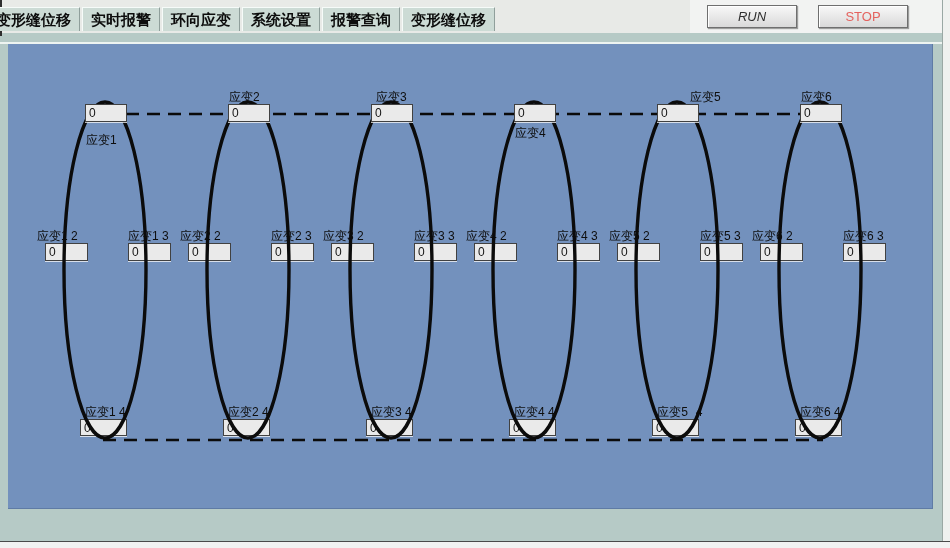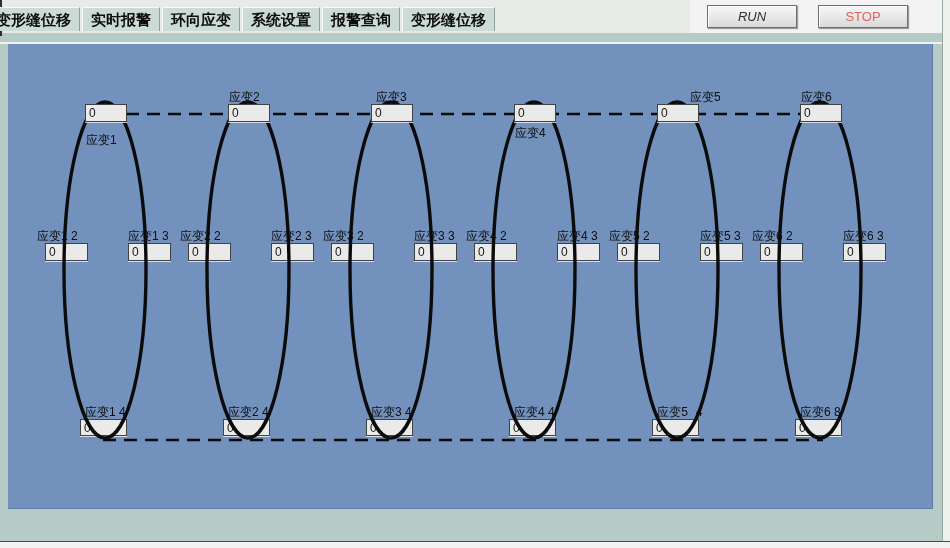--- a/index.html
+++ b/index.html
@@ -81,21 +81,21 @@
       <div class="dlabel" style="left: 609px; top: 228px;">应变5 2</div>
       <div class="vbox" style="left: 617px; top: 243px; width: 43px; height: 18px;">0</div>
       <div class="dlabel" style="left: 700px; top: 228px;">应变5 3</div>
       <div class="vbox" style="left: 700px; top: 243px; width: 43px; height: 18px;">0</div>
       <div class="dlabel" style="left: 657px; top: 404px; font-family: Liberation Mono, monospace;">应变5 4</div>
       <div class="vbox" style="left: 652px; top: 419px; width: 47px; height: 17px;">0</div>
       <div class="dlabel" style="left: 752px; top: 228px;">应变6 2</div>
       <div class="vbox" style="left: 760px; top: 243px; width: 43px; height: 18px;">0</div>
       <div class="dlabel" style="left: 843px; top: 228px;">应变6 3</div>
       <div class="vbox" style="left: 843px; top: 243px; width: 43px; height: 18px;">0</div>
-      <div class="dlabel" style="left: 800px; top: 404px;">应变6 8</div>
+      <div class="dlabel" style="left: 800px; top: 404px;">应变6 4</div>
       <div class="vbox" style="left: 795px; top: 419px; width: 47px; height: 17px;">0</div>
     </div>
   <svg id="wire-svg" width="950" height="548">
       <ellipse cx="105" cy="270" rx="41" ry="168" class="ring"></ellipse>
       <ellipse cx="248" cy="270" rx="41" ry="168" class="ring"></ellipse>
       <ellipse cx="391" cy="270" rx="41" ry="168" class="ring"></ellipse>
       <ellipse cx="534" cy="270" rx="41" ry="168" class="ring"></ellipse>
       <ellipse cx="677" cy="270" rx="41" ry="168" class="ring"></ellipse>
       <ellipse cx="820" cy="270" rx="41" ry="168" class="ring"></ellipse>
       <path d="M126 114 H801" class="dash"></path>

